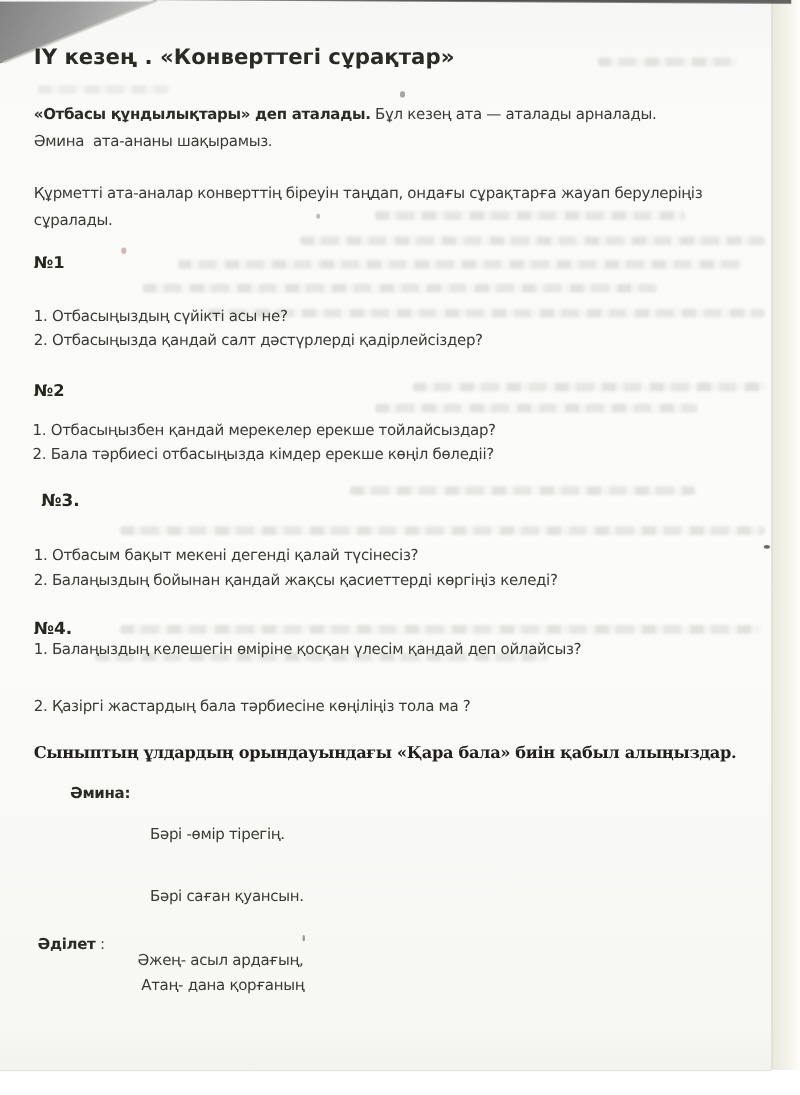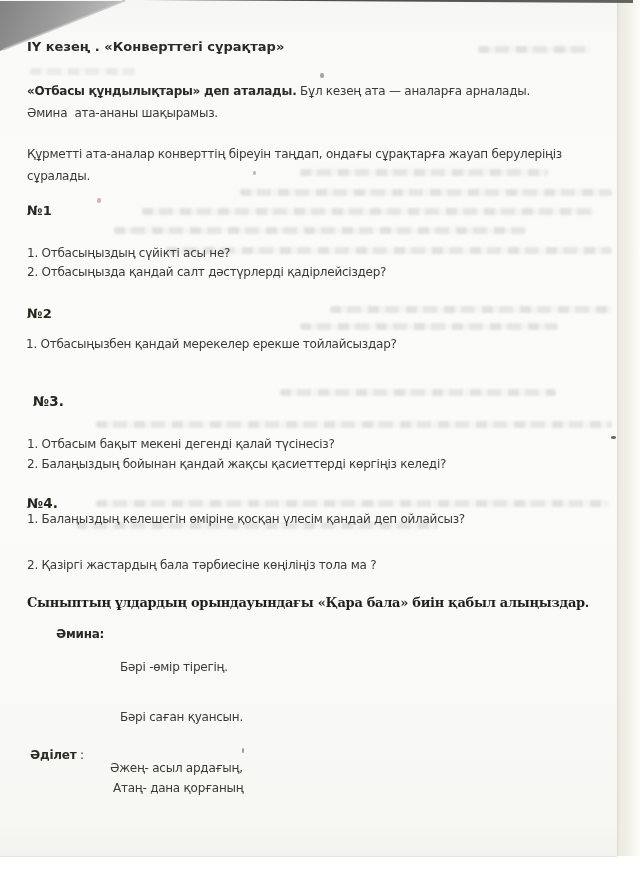--- a/index.html
+++ b/index.html
@@ -83,34 +83,35 @@
   <div class="ghost" style="left:96px;top:421px;width:516px"></div>
   <div class="ghost" style="left:96px;top:500px;width:512px"></div>
   <div class="ghost" style="left:76px;top:522px;width:362px"></div>
 
   <div class="speck" style="left:320px;top:73px;width:4px;height:5px;background:rgba(95,95,92,.55)"></div>
   <div class="speck" style="left:97px;top:198px;width:4px;height:5px;background:rgba(168,110,110,.5)"></div>
   <div class="speck" style="left:253px;top:171px;width:3px;height:4px;background:rgba(110,110,105,.45)"></div>
   <div class="speck" style="left:242px;top:748px;width:2px;height:5px;background:rgba(90,90,88,.6)"></div>
   <div class="speck" style="left:611px;top:436px;width:5px;height:3px;background:rgba(70,70,66,.8)"></div>
 
-  <div class="t b" style="left:27px;top:39px;font-size:13px;letter-spacing:0">ІҮ кезең . «Конверттегі сұрақтар»</div>
+  <div class="t b" style="left:27px;top:39px;font-size:17px;letter-spacing:0">ІҮ кезең . «Конверттегі сұрақтар»</div>
 
-  <div class="t" style="left:27px;top:84px"><span class="b">«Отбасы құндылықтары» деп аталады.</span><span> Бұл кезең ата — аналарға арналады.</span></div>
+  <div class="t" style="left:27px;top:84px"><span class="b">«Отбасы құндылықтары» деп аталады.</span><span> Бұл кезең ата — аталады арналады.</span></div>
   <div class="t" style="left:27px;top:106px">Әмина  ата-ананы шақырамыз.</div>
 
   <div class="t" style="left:27px;top:147px">Құрметті ата-аналар конверттің біреуін таңдап, ондағы сұрақтарға жауап берулеріңіз</div>
   <div class="t" style="left:27px;top:169px">сұралады.</div>
 
   <div class="t sec" style="left:27px;top:203px">№1</div>
   <div class="t" style="left:27px;top:246px">1. Отбасыңыздың сүйікті асы не?</div>
   <div class="t" style="left:27px;top:265px">2. Отбасыңызда қандай салт дәстүрлерді қадірлейсіздер?</div>
 
   <div class="t sec" style="left:27px;top:306px">№2</div>
   <div class="t" style="left:26px;top:337px">1. Отбасыңызбен қандай мерекелер ерекше тойлайсыздар?</div>
+  <div class="t" style="left:26px;top:356px">2. Бала тәрбиесі отбасыңызда кімдер ерекше көңіл бөледіі?</div>
 
   <div class="t sec" style="left:33px;top:394px;font-size:13.5px">№3.</div>
   <div class="t" style="left:27px;top:437px">1. Отбасым бақыт мекені дегенді қалай түсінесіз?</div>
   <div class="t" style="left:27px;top:457px">2. Балаңыздың бойынан қандай жақсы қасиеттерді көргіңіз келеді?</div>
 
   <div class="t sec" style="left:27px;top:496px;font-size:13.5px">№4.</div>
   <div class="t" style="left:27px;top:512px">1. Балаңыздың келешегін өміріне қосқан үлесім қандай деп ойлайсыз?</div>
   <div class="t" style="left:27px;top:558px">2. Қазіргі жастардың бала тәрбиесіне көңіліңіз тола ма ?</div>
 
   <div class="t dance" style="left:27px;top:595px">Сыныптың ұлдардың орындауындағы «Қара бала» биін қабыл алыңыздар.</div>

